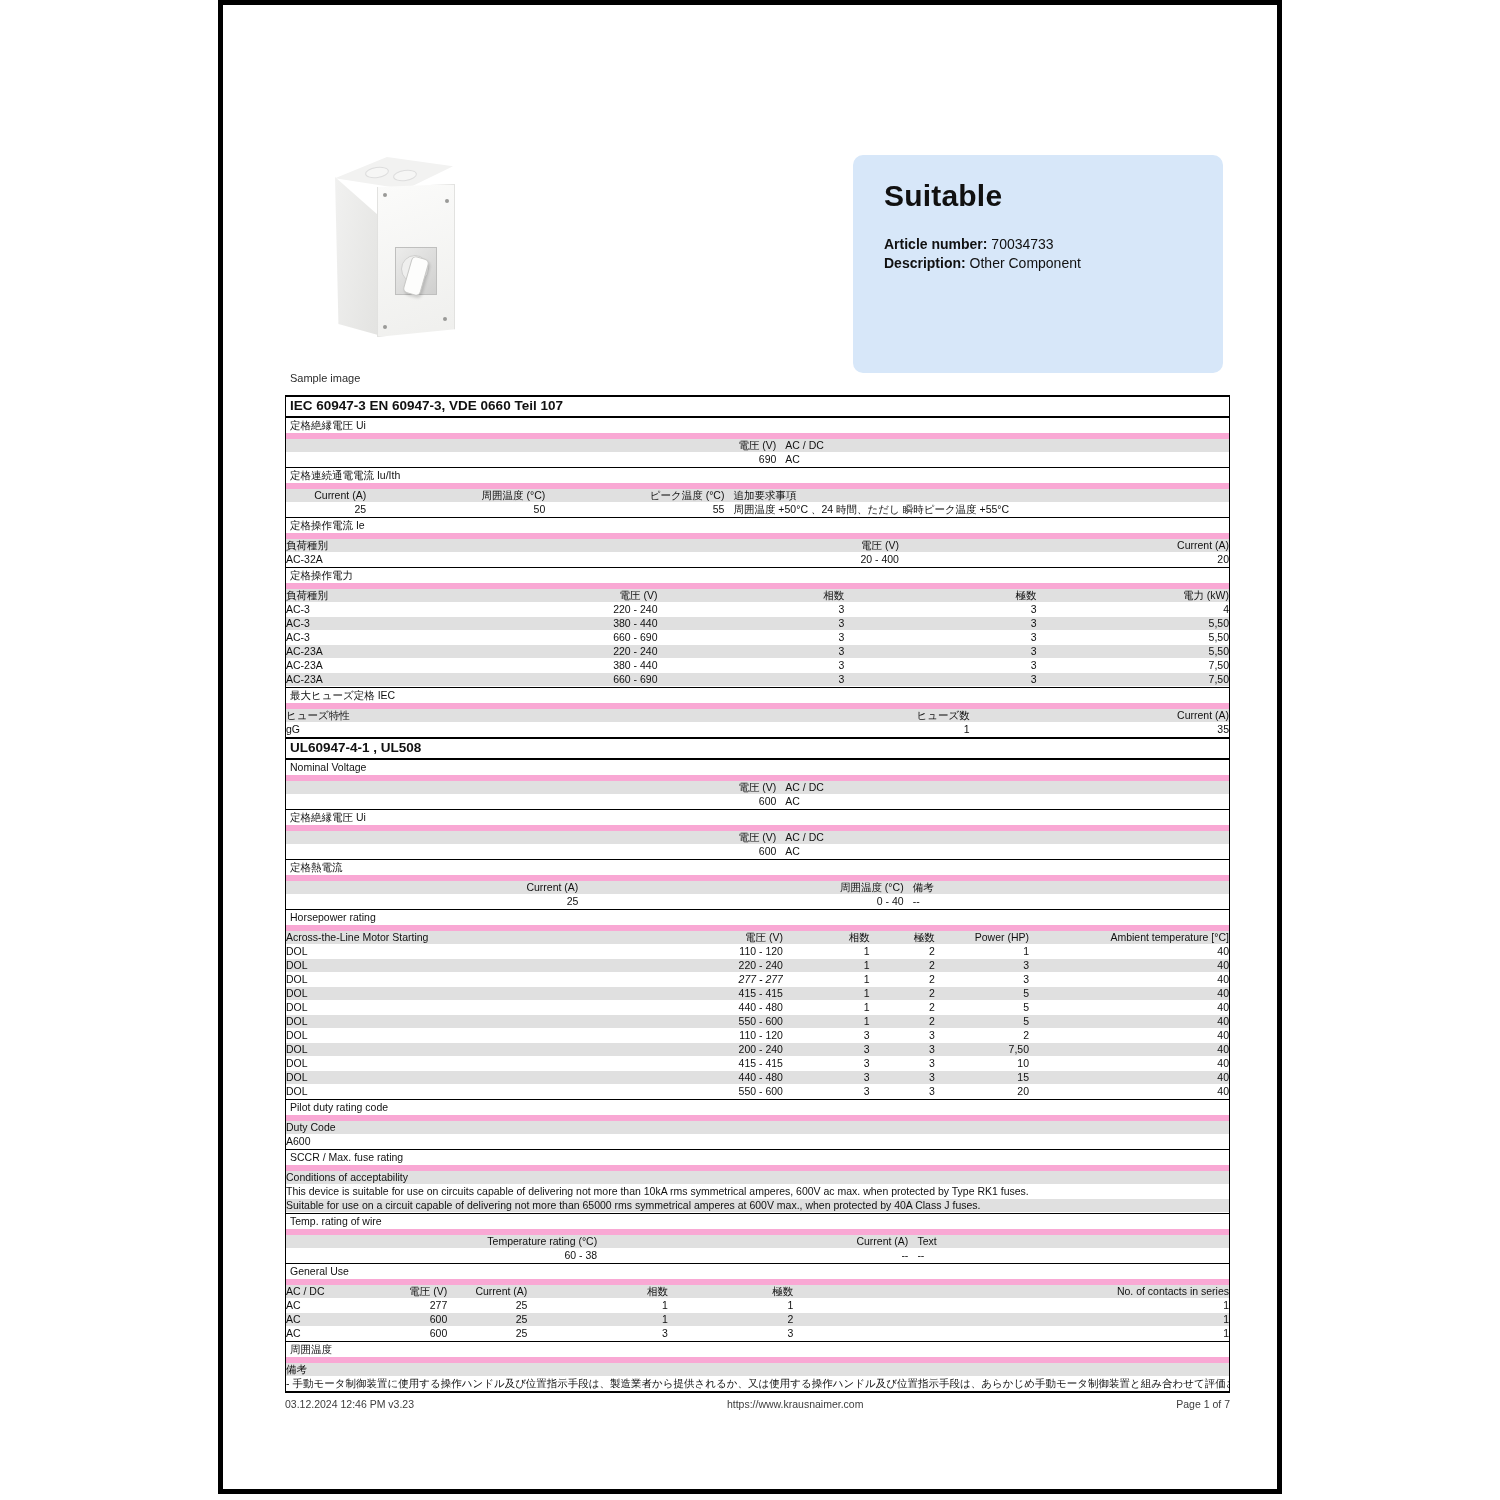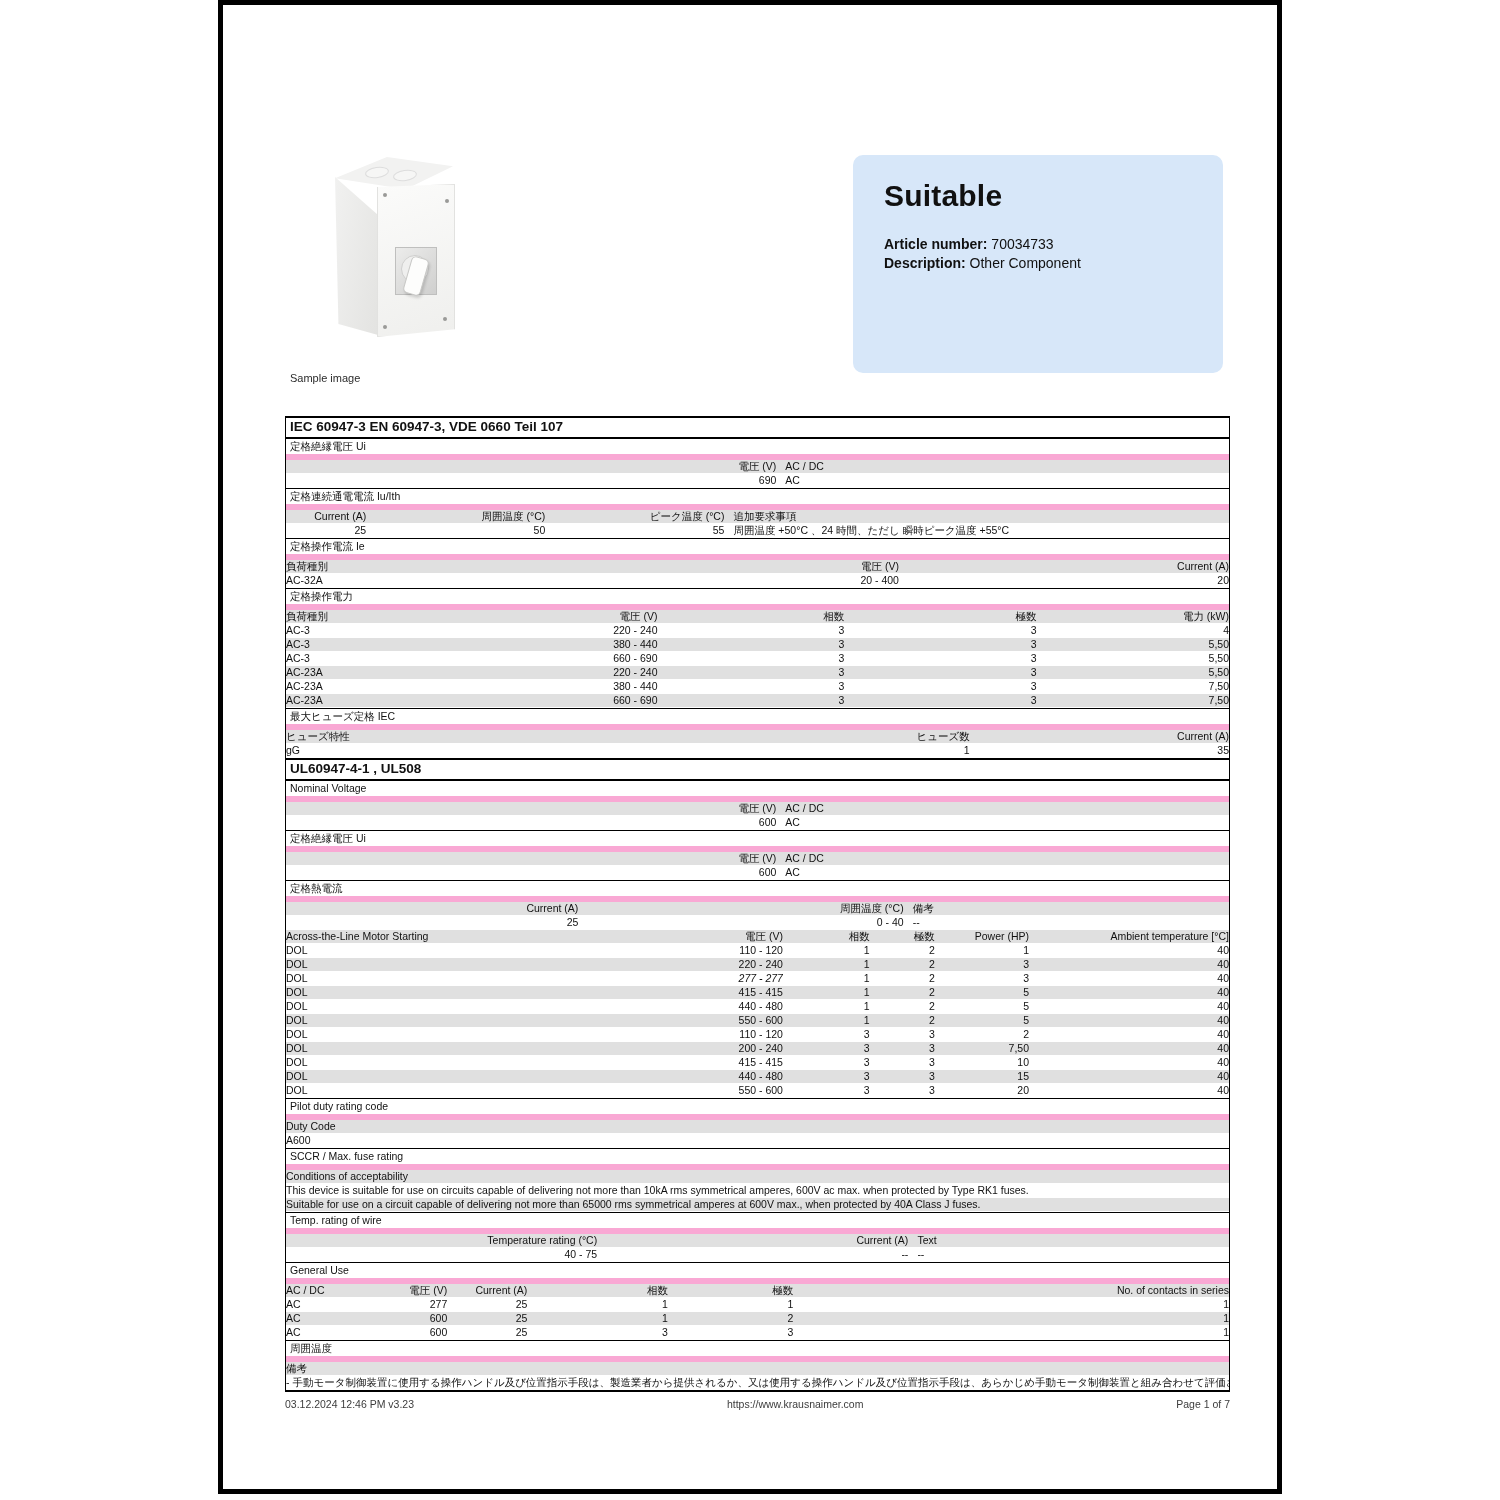--- a/index.html
+++ b/index.html
@@ -52,21 +52,21 @@
   
   .card {
     position:absolute; left:630px; top:150px; width:370px; height:218px;
     background:#d7e7f9; border-radius:10px; box-sizing:border-box; padding:24px 31px;
   }
   .card h1 { margin:0 0 22px 0; font-size:30px; font-weight:bold; color:#111; letter-spacing:0.2px; }
   .card p  { margin:0; font-size:14px; line-height:19px; color:#111; }
   .card b  { font-weight:bold; }
   
   .spec-table {
-    position:absolute; left:62px; top:411px; width:945px;
+    position:absolute; left:62px; top:390px; width:945px;
     box-sizing:border-box; border:2px solid #000; border-left-width:1.5px; border-right-width:1.5px;
     font-size:10.5px; color:#111;
   }
   .t-title {
     font-size:13.5px; font-weight:bold; line-height:16px; padding:1px 4px 2px 4px;
     border-top:2px solid #000; border-bottom:2px solid #000; white-space:nowrap; overflow:hidden;
   }
   .t-title:first-child { border-top:0; }
   .t-section {
     font-weight:normal; line-height:13px; padding:1px 4px; white-space:nowrap; overflow:hidden;
@@ -235,20 +235,21 @@
       <div class="t-row shade">
         <div class="t-cell a-r" style="width: 31%;">Current (A)</div>
         <div class="t-cell a-r" style="width: 34.5%;">周囲温度 (°C)</div>
         <div class="t-cell a-l grow">備考</div>
       </div>
       <div class="t-row">
         <div class="t-cell a-r" style="width: 31%;">25</div>
         <div class="t-cell a-r" style="width: 34.5%;">0 - 40</div>
         <div class="t-cell a-l grow">--</div>
       </div>
+      <div class="t-section">Horsepower rating</div>
       <div class="t-row shade">
         <div class="t-cell a-l" style="width: 30%;">Across-the-Line Motor Starting</div>
         <div class="t-cell a-r" style="width: 22.7%;">電圧 (V)</div>
         <div class="t-cell a-r" style="width: 9.2%;">相数</div>
         <div class="t-cell a-r" style="width: 6.9%;">極数</div>
         <div class="t-cell a-r" style="width: 10%;">Power (HP)</div>
         <div class="t-cell a-r grow">Ambient temperature [°C]</div>
       </div>
       <div class="t-row">
         <div class="t-cell a-l" style="width: 30%;">DOL</div>
@@ -355,21 +356,21 @@
       <div class="t-row shade">
         <div class="t-cell a-l grow">Suitable for use on a circuit capable of delivering not more than 65000 rms symmetrical amperes at 600V max., when protected by 40A Class J fuses.</div>
       </div>
       <div class="t-section">Temp. rating of wire</div>
       <div class="t-row shade">
         <div class="t-cell a-r" style="width: 33%;">Temperature rating (°C)</div>
         <div class="t-cell a-r" style="width: 33%;">Current (A)</div>
         <div class="t-cell a-l grow">Text</div>
       </div>
       <div class="t-row">
-        <div class="t-cell a-r" style="width: 33%;">40 - 75</div>
+        <div class="t-cell a-r" style="width: 33%;">60 - 38</div>
         <div class="t-cell a-r" style="width: 33%;">--</div>
         <div class="t-cell a-l grow">--</div>
       </div>
       <div class="t-section">General Use</div>
       <div class="t-row shade">
         <div class="t-cell a-l" style="width: 9%;">AC / DC</div>
         <div class="t-cell a-r" style="width: 8.1%;">電圧 (V)</div>
         <div class="t-cell a-r" style="width: 8.5%;">Current (A)</div>
         <div class="t-cell a-r" style="width: 14.9%;">相数</div>
         <div class="t-cell a-r" style="width: 13.3%;">極数</div>

